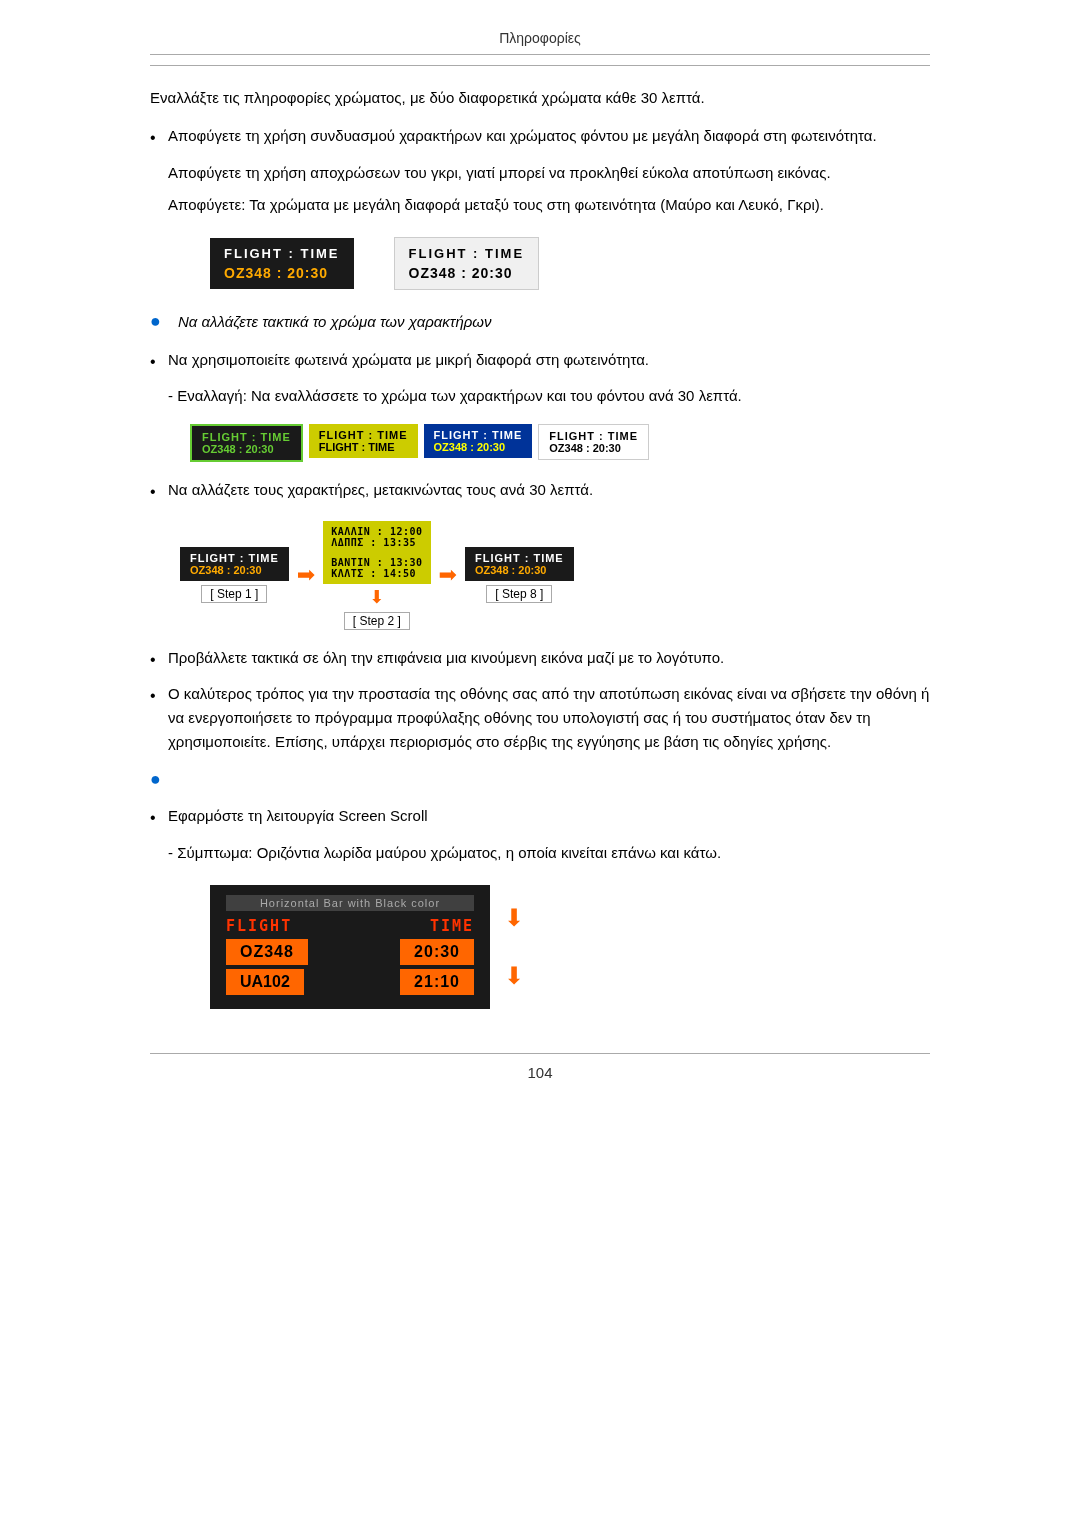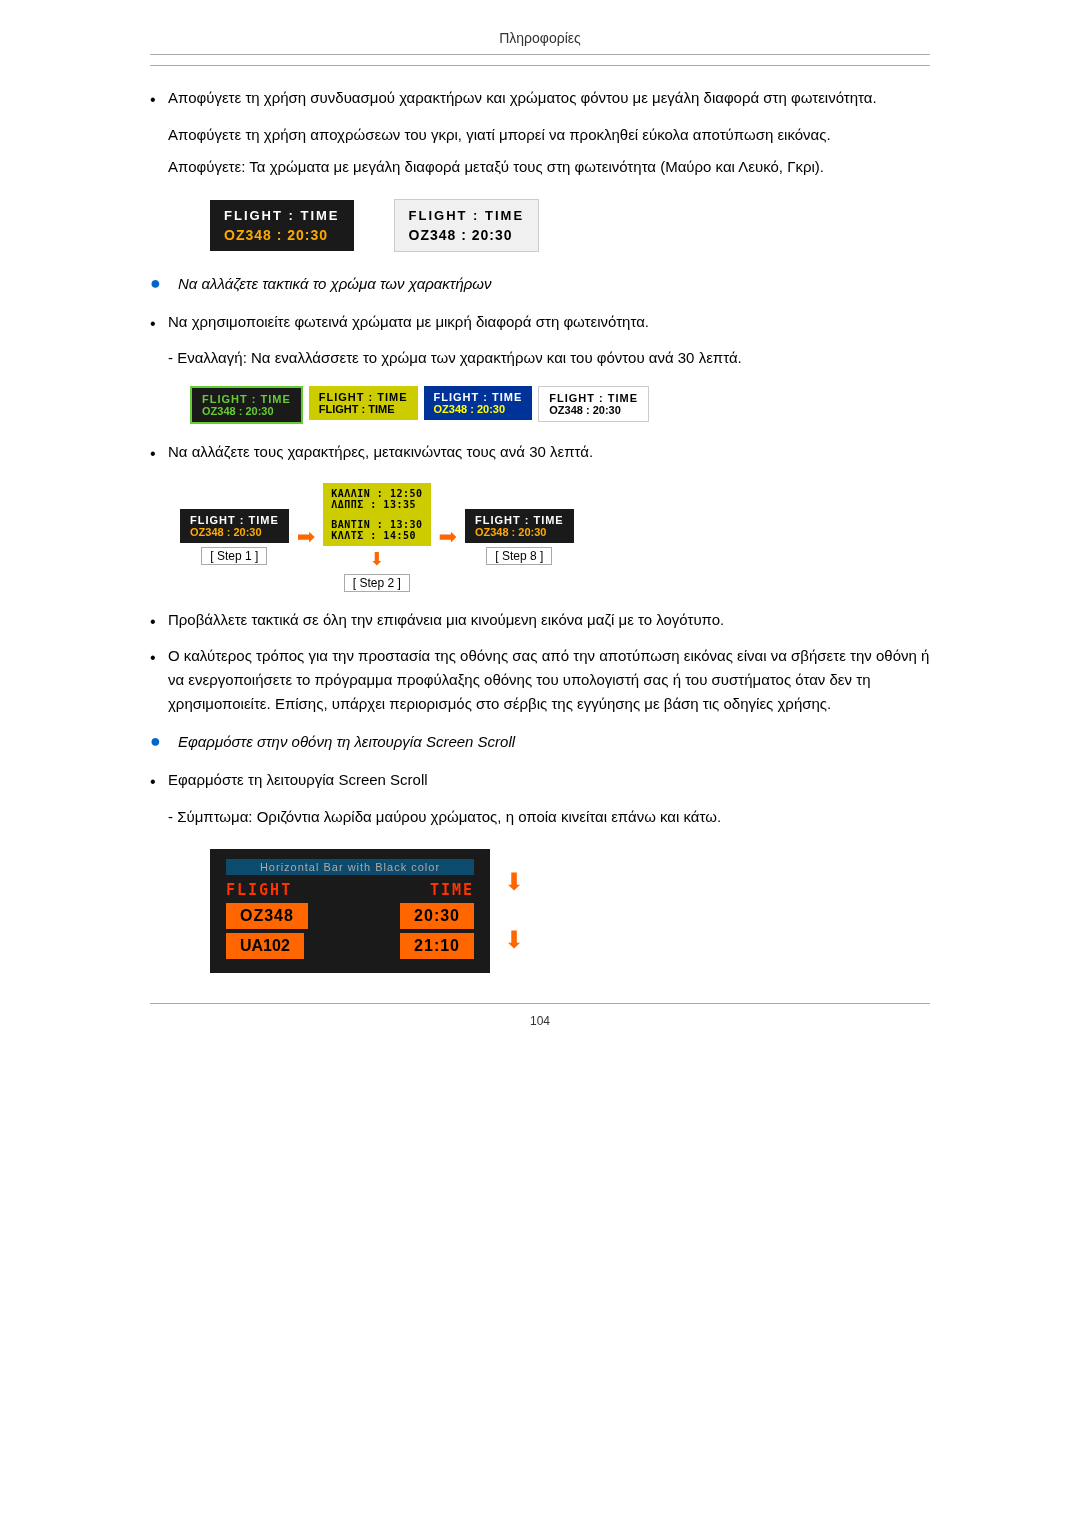--- a/index.html
+++ b/index.html
@@ -203,21 +203,21 @@
       padding-left: 60px;
     }
     .scroll-display-box {
       background: #1a1a1a;
       padding: 10px 16px;
       display: inline-block;
       min-width: 280px;
       position: relative;
     }
     .scroll-header-bar {
-      background: #0c4a6e;
+      background: #404040;
       color: #888;
       font-size: 11px;
       text-align: center;
       padding: 2px 0;
       margin-bottom: 6px;
       letter-spacing: 1px;
     }
     .scroll-row {
       display: flex;
       justify-content: space-between;
@@ -248,22 +248,22 @@
       font-size: 16px;
       padding: 4px 14px;
     }
     .scroll-display-outer {
       display: flex;
       align-items: center;
       gap: 14px;
     }
     .page-footer {
       text-align: center;
-      margin-top: 30px;
-      font-size: 12px;
+      margin-top: 44px;
+      font-size: 15px;
       color: #333;
       border-top: 1px solid #aaa;
       padding-top: 10px;
     }
     hr.divider {
       border: none;
       border-top: 1px solid #aaa;
       margin: 10px 0 20px 0;
     }
     
@@ -328,20 +328,21 @@
 <body>
 
 <div class="page-container">
 
   <div class="page-header">
     <span>Πληροφορίες</span>
   </div>
 
   <hr class="divider">
 
+  <div class="section-text">Εναλλάξτε τις πληροφορίες χρώματος, με δύο διαφορετικά χρώματα κάθε 30 λεπτά.</div>
 
   <div class="bullet-item">
     <span class="bullet-dot">•</span>
     <div class="bullet-content">
       <span>Αποφύγετε τη χρήση συνδυασμού χαρακτήρων και χρώματος φόντου με μεγάλη διαφορά στη φωτεινότητα.</span>
     </div>
   </div>
 
   <div class="sub-text">Αποφύγετε τη χρήση αποχρώσεων του γκρι, γιατί μπορεί να προκληθεί εύκολα αποτύπωση εικόνας.</div>
   <div class="sub-text">Αποφύγετε: Τα χρώματα με μεγάλη διαφορά μεταξύ τους στη φωτεινότητα (Μαύρο και Λευκό, Γκρι).</div>
@@ -411,21 +412,21 @@
         <div class="dta">OZ348  :  20:30</div>
       </div>
       <div class="step-label">[ Step 1 ]</div>
     </div>
 
     <span class="arrow-icon">➡</span>
 
     <div class="step-item">
       <div style="display:flex; flex-direction:column; gap:0;">
         <div class="step2-box">
-          <div class="scramble-row" style="font-size:10px;font-weight:bold;color:#000;font-family:monospace;">ΚΑΛΛΙΝ  :  12:50</div>
+          <div class="scramble-row" style="font-size:10px;font-weight:bold;color:#000;font-family:monospace;">ΚΑΛΛΙΝ  :  12:00</div>
           <div class="scramble-row" style="font-size:10px;font-weight:bold;color:#000;font-family:monospace;">ΛΔΠΠΣ   :  13:35</div>
           <div class="scramble-row" style="font-size:10px;font-weight:bold;color:#000;font-family:monospace;margin-top:9px;">ΒΑΝΤΙΝ  :  13:30</div>
           <div class="scramble-row" style="font-size:10px;font-weight:bold;color:#000;font-family:monospace;">ΚΛΛΤΣ   :  14:50</div>
         </div>
       </div>
       <div style="display:flex; justify-content:center; margin-top:2px;">
         <span style="font-size:18px; color:#ff6600;">⬇</span>
       </div>
       <div class="step-label">[ Step 2 ]</div>
     </div>
@@ -451,21 +452,20 @@
 
   <div class="bullet-item">
     <span class="bullet-dot">•</span>
     <div class="bullet-content">
       <span>Ο καλύτερος τρόπος για την προστασία της οθόνης σας από την αποτύπωση εικόνας είναι να σβήσετε την οθόνη ή να ενεργοποιήσετε το πρόγραμμα προφύλαξης οθόνης του υπολογιστή σας ή του συστήματος όταν δεν τη χρησιμοποιείτε. Επίσης, υπάρχει περιορισμός στο σέρβις της εγγύησης με βάση τις οδηγίες χρήσης.</span>
     </div>
   </div>
 
   <div class="blue-dot-note">
     <span class="blue-dot">●</span>
-    <span class="italic-note">Εφαρμόστε στην οθόνη τη λειτουργία Screen Scroll</span>
   </div>
 
   <div class="bullet-item">
     <span class="bullet-dot">•</span>
     <div class="bullet-content">
       <span>Εφαρμόστε τη λειτουργία Screen Scroll</span>
     </div>
   </div>
 
   <div class="sub-text">- Σύμπτωμα: Οριζόντια λωρίδα μαύρου χρώματος, η οποία κινείται επάνω και κάτω.</div>

